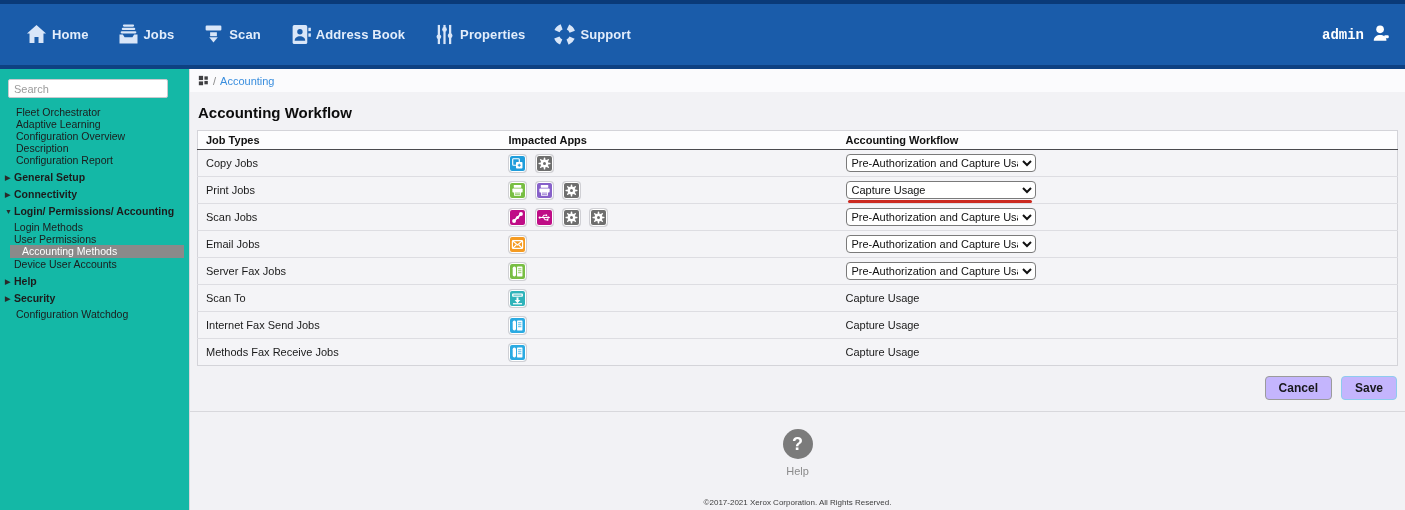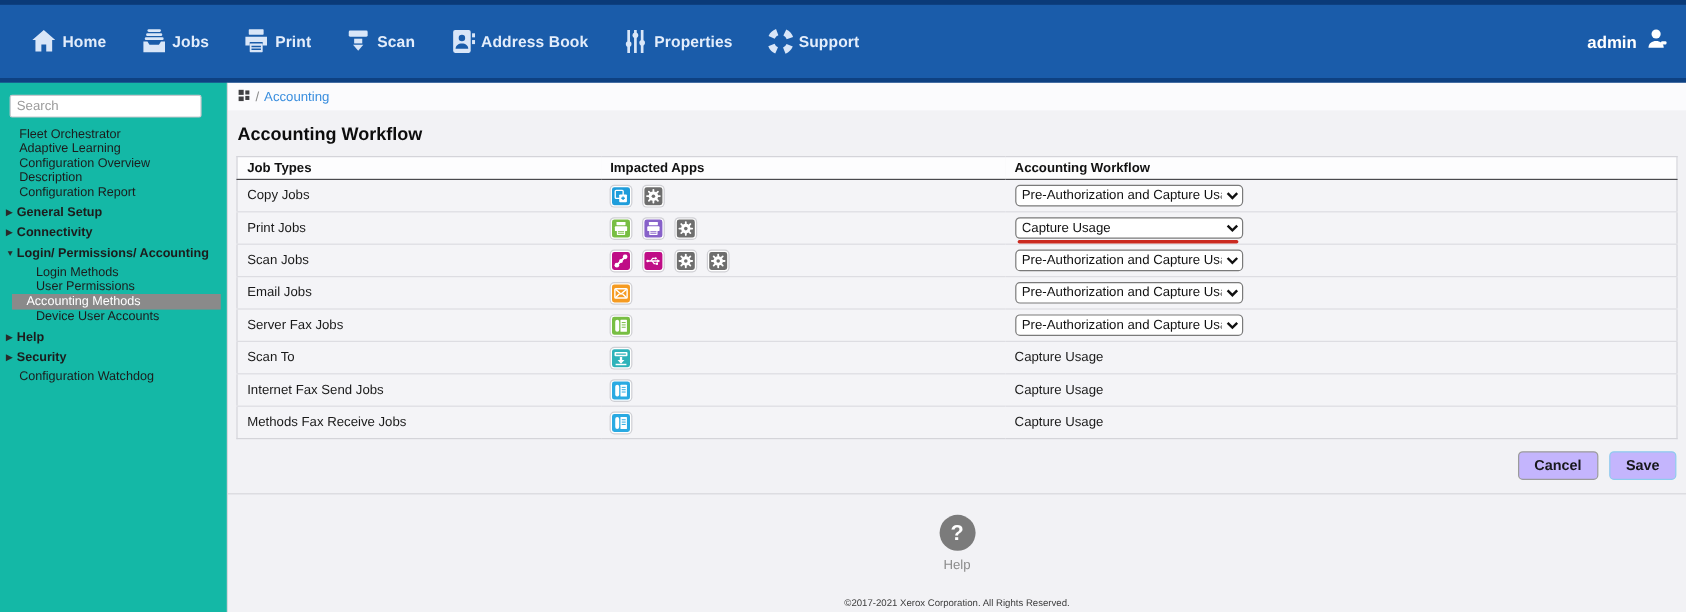--- a/index.html
+++ b/index.html
@@ -9,35 +9,35 @@
   
   .topnav { position:absolute; left:0; top:0; width:1405px; height:69px;
     background:#1a5caa; border-top:4px solid #0a3a78; border-bottom:4px solid #0e4182; }
   .topnav-inner { display:flex; align-items:center; height:61px; padding-left:10px; }
   .nav-item { display:flex; flex-direction:row; align-items:center; justify-content:center;
     gap:2px; padding:0 13px; height:61px; cursor:pointer; }
   .nav-item svg { width:27px; height:27px; display:block; }
   .nav-label { color:#e3edfb; font-size:13px; font-weight:600; letter-spacing:0.1px; }
   .nav-user { position:absolute; right:14px; top:0; height:61px; display:flex;
     align-items:center; gap:7px; cursor:pointer; }
-  .nav-user-label { color:#ffffff; font-size:14px; font-weight:600; }
+  .nav-user-label { color:#ffffff; font-size:14px; font-weight:600;font-family:Liberation Mono, monospace; }
   .nav-user svg { width:20px; height:20px; }
 
   
   .sidebar { position:absolute; left:0; top:69px; width:190px; bottom:0;
     background:#14b8a6; border-right:1px solid #d7d7dc; }
   .search-input { display:block; margin:10px 8px 8px 8px; width:160px; height:19px;
     border:1px solid #c9c9ce; border-radius:2px; background:#ffffff;
     font-size:11px; padding:0 5px; color:#333; font-family:"Liberation Sans", sans-serif; }
   .search-input::placeholder { color:#9b9b9b; }
   .side-list { font-size:10.5px; color:#1c1c1c; }
   .side-item { padding:1.5px 4px 1.5px 16px; line-height:9px; cursor:pointer; white-space:nowrap; }
   .side-item.section { font-weight:bold; padding-left:5px; margin:5px 0 4px 0; display:flex; align-items:flex-start; gap:2px; }
   .side-item.section .arrow { font-size:7px; color:#2a2a2a; width:7px; display:inline-block; }
-  .side-item.sub { padding-left:30px; }
+  .side-item.sub { padding-left:14px; }
   .side-item.sel { background:#8a8a8a; color:#ffffff; margin-left:10px; margin-right:5px;
     padding-left:12px; padding-top:2px; padding-bottom:2px; }
 
   
   .main { position:absolute; left:190px; top:69px; right:0; bottom:0; }
   .breadcrumb-bar { height:23px; background:#fbfbfd; display:flex; align-items:center;
     padding-left:8px; gap:4px; }
   .breadcrumb-bar svg { width:11px; height:11px; }
   .bc-sep { color:#8a8a8a; font-size:11px; }
   .bc-link { color:#3a8ede; font-size:11px; cursor:pointer; }
@@ -97,34 +97,20 @@
             <rect x="6" y="6" width="12" height="2" rx="1"></rect>
             <rect x="5" y="9" width="14" height="2" rx="1"></rect>
             <path d="M4 12h16v8H4zm3 0l1.5 2.5h7L17 12"></path>
           </svg>
         </span>
                  <span class="nav-label">Jobs</span>
       </div>
       <div class="nav-item">
         <span>
           <svg viewBox="0 0 24 24" fill="#d9e6f8">
-            <rect x="6.5" y="3" width="11" height="4" rx="0.5"></rect>
-            <path d="M4 8.5h16v6.5h-3.2v-2.5H7.2V15H4z"></path>
-            <rect x="7.2" y="13.5" width="9.6" height="6.5" rx="0.5"></rect>
-            <g stroke="#1a5caa" stroke-width="1">
-              <line x1="8.5" y1="15.8" x2="15.5" y2="15.8"></line>
-              <line x1="8.5" y1="17.8" x2="15.5" y2="17.8"></line>
-            </g>
-          </svg>
-        </span>
-                 <span class="nav-label">Print</span>
-      </div>
-      <div class="nav-item">
-        <span>
-          <svg viewBox="0 0 24 24" fill="#d9e6f8">
             <rect x="5" y="4" width="14" height="4.5" rx="1"></rect>
             <rect x="9" y="10" width="6" height="3.5"></rect>
             <path d="M8.2 14.5h7.6L12 19z"></path>
           </svg>
         </span>
                  <span class="nav-label">Scan</span>
       </div>
       <div class="nav-item">
         <span>
           <svg viewBox="0 0 24 24">

